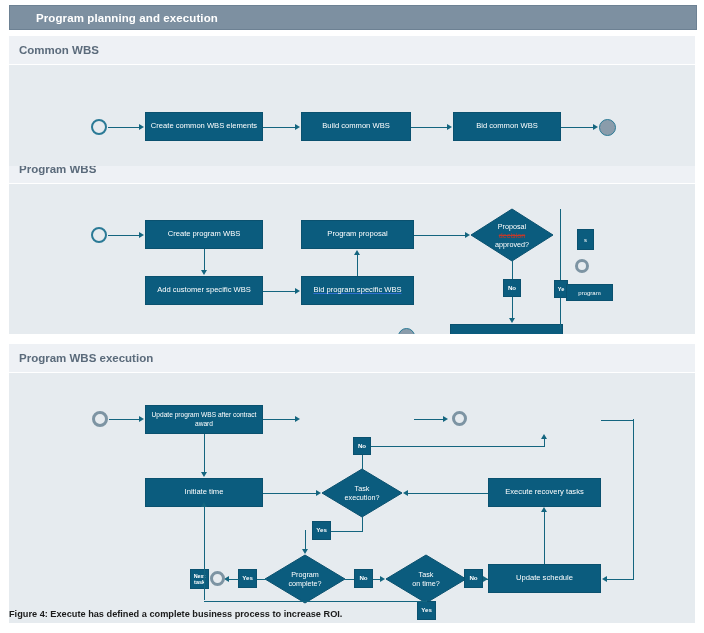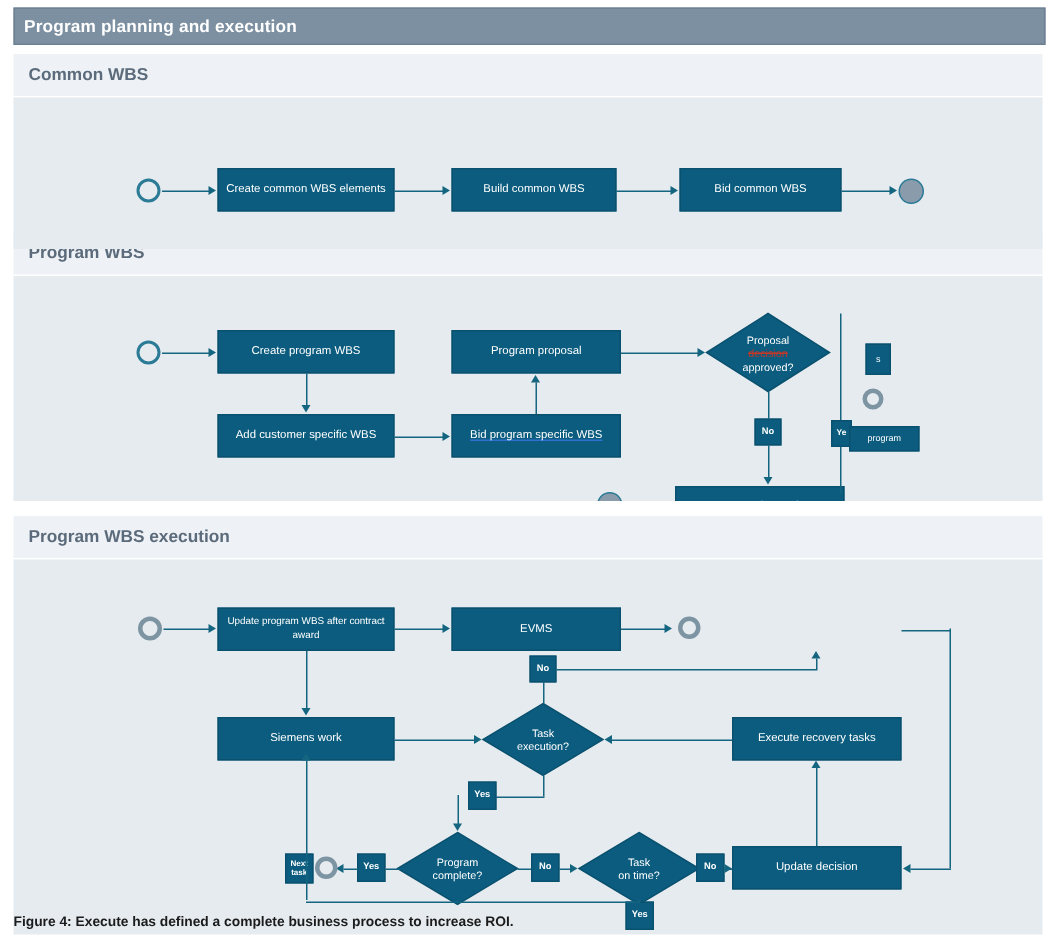--- a/index.html
+++ b/index.html
@@ -11,21 +11,21 @@
   .page{position:relative;width:704px;height:633px;}
 
   
   .titlebar{
     position:absolute;left:9px;top:5px;width:686px;height:23px;
     background:#7d90a1;border:1px solid #6d8193;
     display:flex;align-items:center;
   }
   .titlebar .txt{
     font-size:11.5px;font-weight:bold;color:#ffffff;
-    padding-left:6px;letter-spacing:.1px;text-align:center;
+    padding-left:26px;letter-spacing:.1px;text-align:center;
   }
 
   
   .panel{position:absolute;left:9px;width:686px;}
   .panel .hdr{
     height:28px;background:#eef1f5;border-bottom:1px solid #ffffff;
     display:flex;align-items:center;
   }
   .panel .hdr .txt{
     font-size:11.5px;font-weight:bold;color:#5b6b7b;padding-left:10px;
@@ -227,34 +227,31 @@
       <div class="ln lnh" style="left:100px;top:45.5px;width:31px;"></div>
       <div class="arw r" style="left:130px;top:42.5px;"></div>
 
       <div class="node small" style="left:136px;top:32px;width:118px;height:29px;">
         <span>Update program WBS after contract award</span>
       </div>
 
       <div class="ln lnh" style="left:254px;top:45.5px;width:33px;"></div>
       <div class="arw r" style="left:286px;top:42.5px;"></div>
 
-      <div class="node" style="left:292px;top:32px;width:113px;height:29px;">
-        <span>EVMS</span>
-      </div>
 
       <div class="ln lnh" style="left:405px;top:45.5px;width:30px;"></div>
       <div class="arw r" style="left:434px;top:42.5px;"></div>
       <div class="ring thick" style="left:443px;top:38px;width:15px;height:15px;"></div>
 
 
       <div class="ln lnv" style="left:195px;top:61px;height:39px;"></div>
       <div class="arw d" style="left:191.5px;top:99px;"></div>
 
       <div class="node" style="left:136px;top:105px;width:118px;height:29px;">
-        <span>Siemens work</span>
+        <span>Initiate time</span>
       </div>
 
       <div class="ln lnh" style="left:254px;top:119.5px;width:54px;"></div>
       <div class="arw r" style="left:307px;top:116.5px;"></div>
 
       <div class="diamond" style="left:313px;top:96px;width:80px;height:48px;">
         <svg width="80" height="48" viewBox="0 0 80 48">
           <polygon points="40,0 80,24 40,48 0,24" fill="#0b5c7e" stroke="#0a516f" stroke-width="1"></polygon>
         </svg>
         <div class="dtxt">
@@ -327,21 +324,21 @@
       </div>
 
       <div class="ln lnh" style="left:457px;top:205.5px;width:8px;"></div>
       <div class="lbl" style="left:455px;top:196px;width:19px;height:19px;">
         <span>No</span>
       </div>
       <div class="ln lnh" style="left:474px;top:205.5px;width:5px;"></div>
       <div class="arw r" style="left:474px;top:202.5px;"></div>
 
       <div class="node" style="left:479px;top:191px;width:113px;height:29px;">
-        <span>Update decision</span>
+        <span>Update schedule</span>
       </div>
 
       <div class="ln lnv" style="left:535px;top:139px;height:52px;"></div>
       <div class="arw u" style="left:532px;top:134px;"></div>
 
       <div class="ln lnh" style="left:592px;top:46.5px;width:33px;"></div>
       <div class="ln lnv" style="left:624px;top:46px;height:160px;"></div>
       <div class="ln lnh" style="left:598px;top:205.5px;width:27px;"></div>
       <div class="arw l" style="left:593px;top:202.5px;"></div>
 

